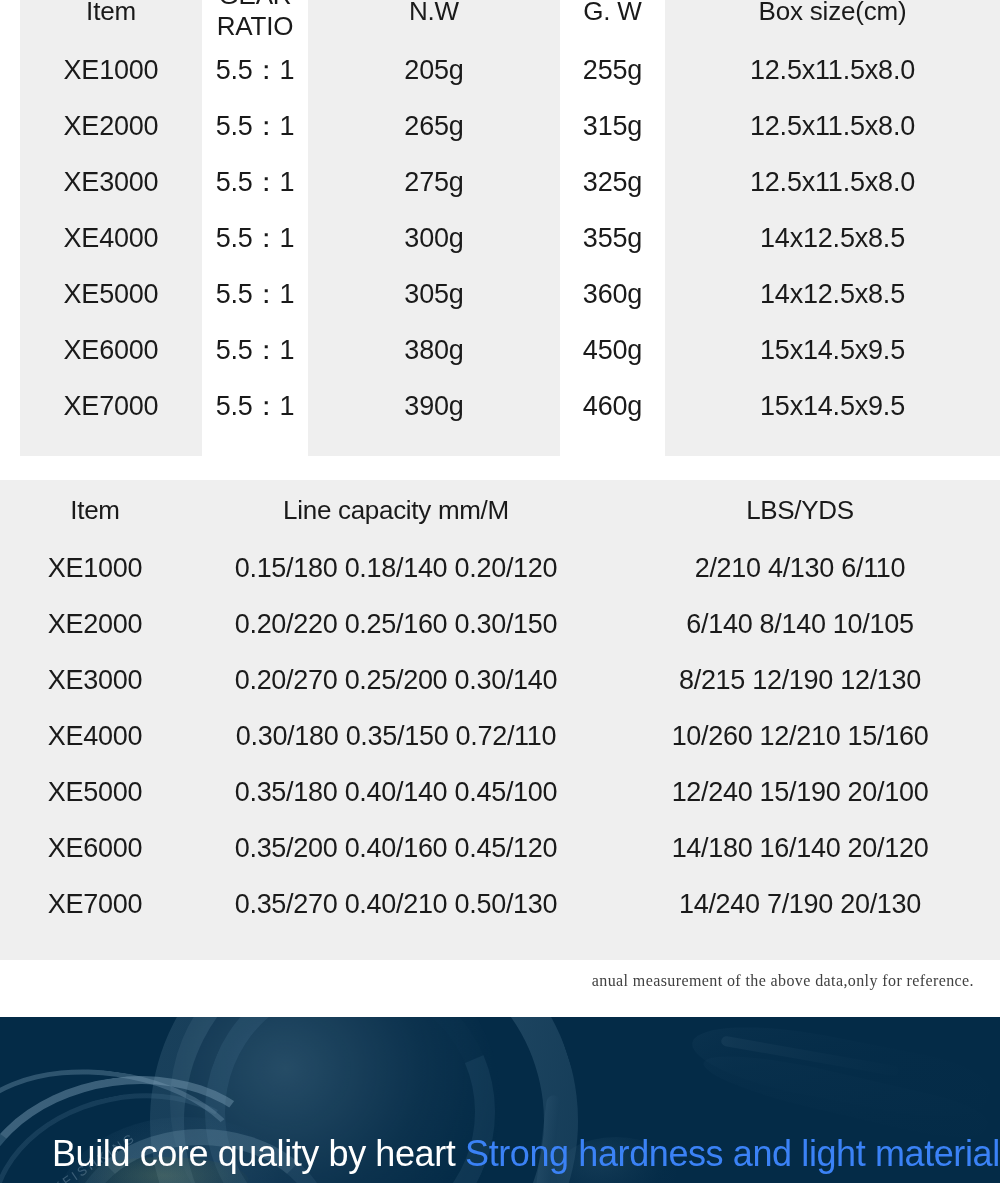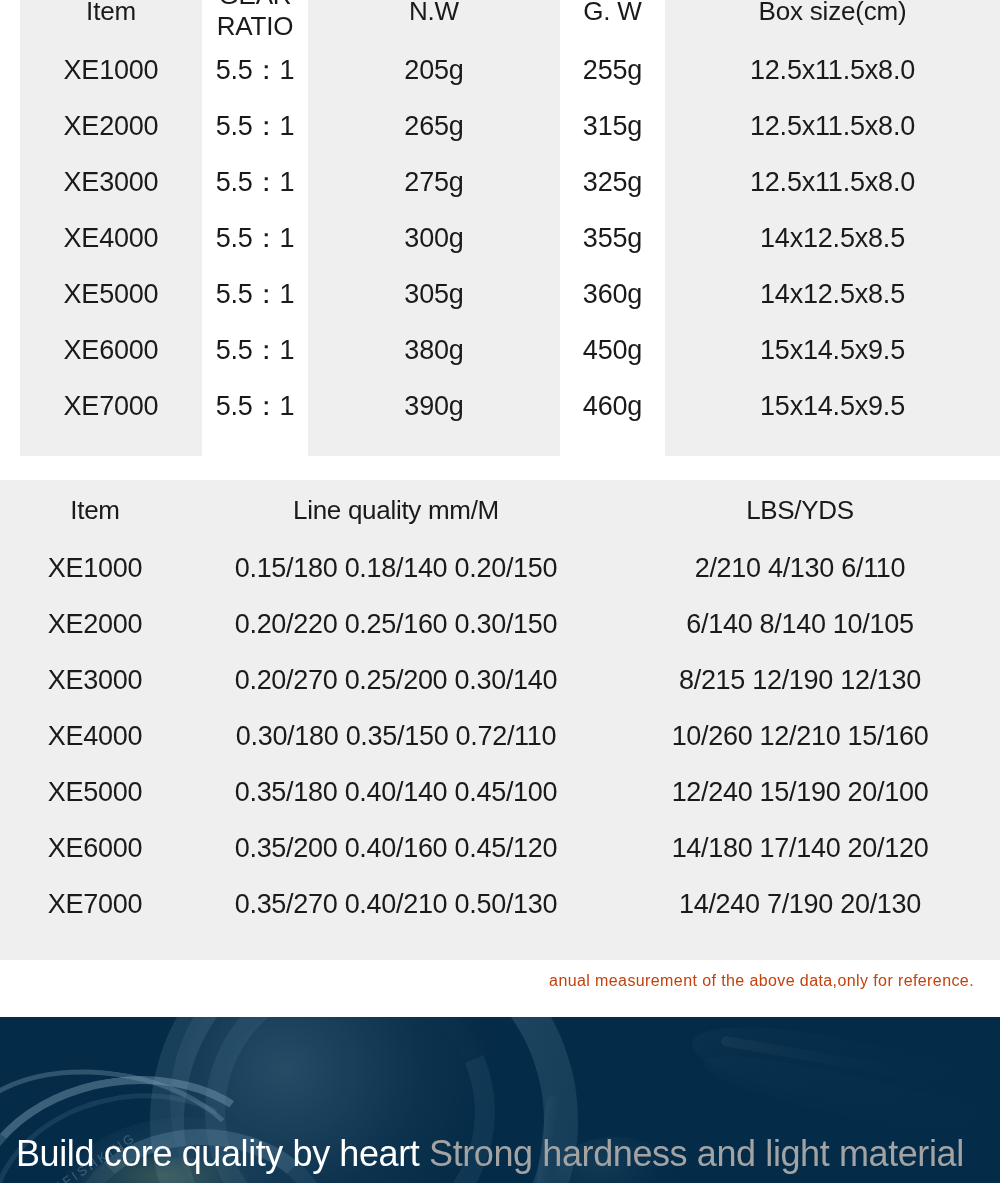--- a/index.html
+++ b/index.html
@@ -58,23 +58,23 @@
     letter-spacing:-0.3px;
   }
   .line-table th{font-size:26px;height:58px;}
   .line-table tr.head td,.line-table tr.head th{height:60px;}
   .line-table tr.tail td{height:28px;}
   .line-table td.pad{background:#efefef;}
 
   
   .footnote{
     position:absolute;right:26px;top:972px;
-    font-size:16px;color:#c2410c;
+    font-size:16px;color:#404040;
     letter-spacing:0.4px;
-    font-family:Liberation Sans, sans-serif;
+    font-family:Liberation Serif, serif;
     white-space:nowrap;
   }
 
   
   .banner{
     position:absolute;left:0;top:1017px;
     width:1000px;height:166px;
     background:#042b47;
     overflow:hidden;
   }
@@ -199,22 +199,22 @@
     background:linear-gradient(100deg, rgba(4,43,71,0.10) 0%, rgba(4,43,71,0.30) 45%, rgba(4,43,71,0.82) 72%, rgba(4,43,71,0.95) 100%);
   }
   .banner-text{
     position:absolute;left:16px;bottom:8px;
     white-space:nowrap;
     font-size:36px;
     font-weight:400;
     letter-spacing:-0.4px;
     font-family:"Liberation Sans", sans-serif;
   }
-  .bt-white{color:#ffffff;}
-  .bt-yellow{color:#a3a3a3;}
+  .bt-white{color:#ffffff;margin-left:36px;}
+  .bt-yellow{color:#3b82f6;}
 </style>
 </head>
 <body>
 
 <div class="page">
 
   <table class="spec-table">
     <colgroup>
       <col class="pad-l">
         <col class="c1">
@@ -315,30 +315,30 @@
       <col class="p">
         <col class="l1">
         <col class="l2">
         <col class="l3">
         <col class="pr">
     </colgroup>
     <thead>
       <tr class="head">
         <td class="pad"></td>
         <th>Item</th>
-        <th>Line quality mm/M</th>
+        <th>Line capacity mm/M</th>
         <th>LBS/YDS</th>
         <td class="pad"></td>
       </tr>
     </thead>
     <tbody>
       <tr>
         <td class="pad"></td>
         <td>XE1000</td>
-        <td>0.15/180 0.18/140 0.20/150</td>
+        <td>0.15/180 0.18/140 0.20/120</td>
         <td>2/210  4/130  6/110</td>
         <td class="pad"></td>
       </tr>
       <tr>
         <td class="pad"></td>
         <td>XE2000</td>
         <td>0.20/220 0.25/160 0.30/150</td>
         <td>6/140  8/140  10/105</td>
         <td class="pad"></td>
       </tr>
@@ -360,21 +360,21 @@
         <td class="pad"></td>
         <td>XE5000</td>
         <td>0.35/180 0.40/140 0.45/100</td>
         <td>12/240  15/190  20/100</td>
         <td class="pad"></td>
       </tr>
       <tr>
         <td class="pad"></td>
         <td>XE6000</td>
         <td>0.35/200 0.40/160 0.45/120</td>
-        <td>14/180  17/140  20/120</td>
+        <td>14/180  16/140  20/120</td>
         <td class="pad"></td>
       </tr>
       <tr>
         <td class="pad"></td>
         <td>XE7000</td>
         <td>0.35/270 0.40/210 0.50/130</td>
         <td>14/240  7/190  20/130</td>
         <td class="pad"></td>
       </tr>
       <tr class="tail">

